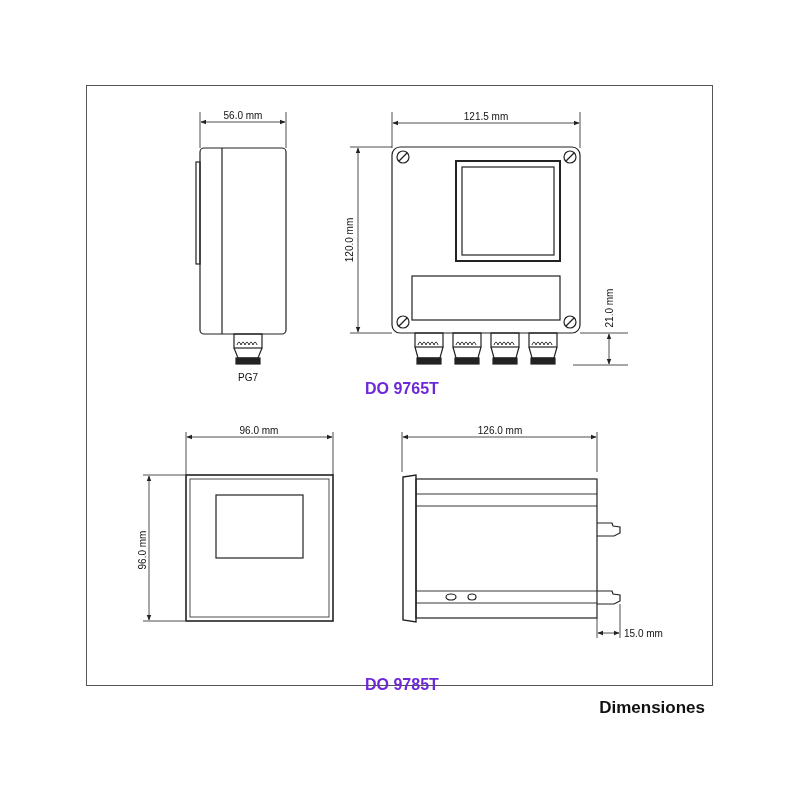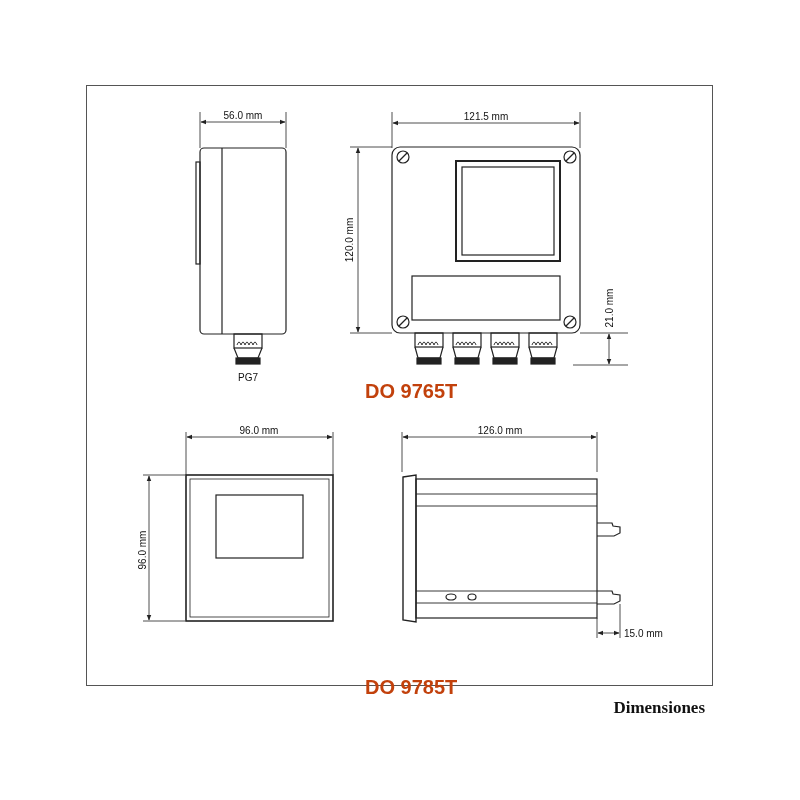--- a/index.html
+++ b/index.html
@@ -3,22 +3,22 @@
 <meta charset="utf-8">
 <style>
   html, body { margin: 0; padding: 0; background: #ffffff; }
   body { width: 800px; height: 800px; position: relative; overflow: hidden;
          font-family: "Liberation Sans", sans-serif; }
   .frame { position: absolute; left: 86px; top: 85px; width: 627px; height: 601px;
            border: 1px solid #555; box-sizing: border-box; }
   svg { position: absolute; left: 0; top: 0; }
   .dim-text { font-family: "Liberation Sans", sans-serif; font-size: 10px; fill: #111; }
   .model { position: absolute; font-family: "Liberation Sans", sans-serif; font-weight: bold;
-           font-size: 20px; color: #c2410c; }
-  .caption { position: absolute; right: 95px; top: 698px; font-family: Liberation Serif, serif;
+           font-size: 16px; color: #6d28d9; }
+  .caption { position: absolute; right: 95px; top: 698px; font-family: Liberation Sans, sans-serif;
              font-weight: bold; font-size: 17px; color: #111; }
 </style>
 </head>
 <body>
 
 <div class="frame"></div>
 
 <svg width="800" height="800" viewBox="0 0 800 800">
   <defs>
     <marker id="arr" viewBox="0 0 10 10" refX="9" refY="5" markerWidth="7" markerHeight="7" orient="auto-start-reverse">

